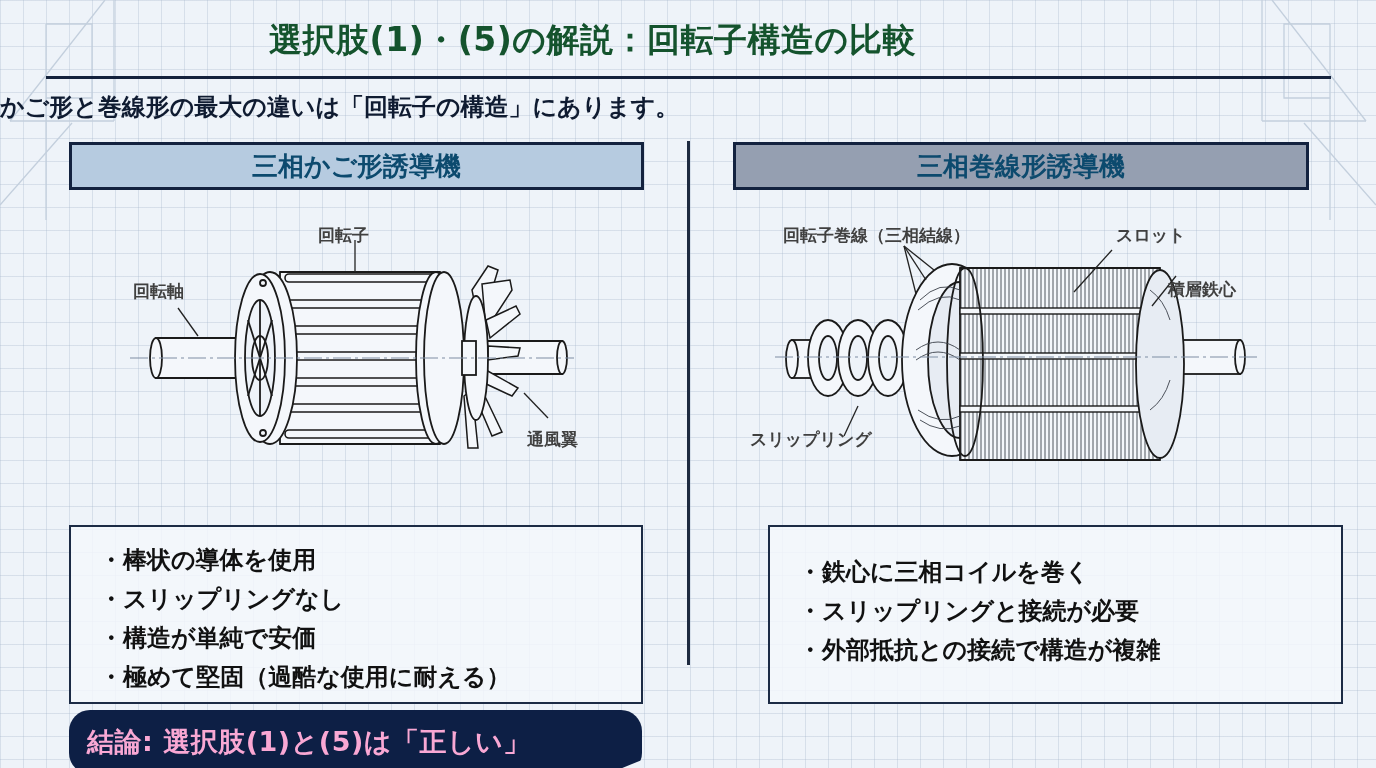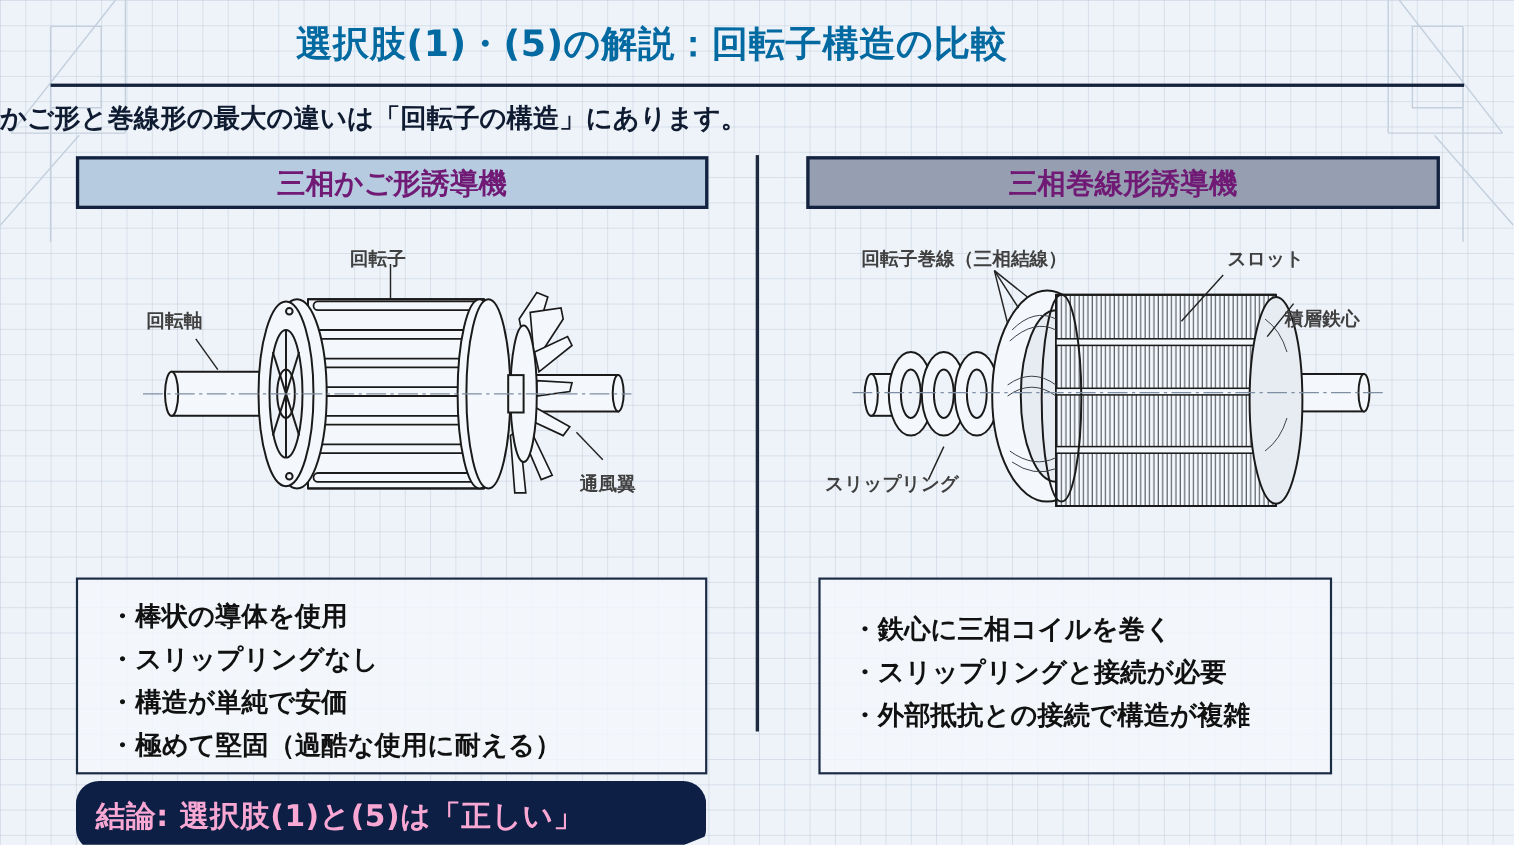--- a/index.html
+++ b/index.html
@@ -9,49 +9,49 @@
     background-image:
       linear-gradient(to right, rgba(170,186,206,0.35) 1px, transparent 1px),
       linear-gradient(to bottom, rgba(170,186,206,0.35) 1px, transparent 1px);
     background-size: 23px 23px;
     font-family: "DejaVu Sans", "Liberation Sans", sans-serif;
     color: #0f1d33;
   }
   .deco { position: absolute; pointer-events: none; }
   .title {
     position: absolute; left: 0; top: 18px; width: 1185px; text-align: center;
-    font-size: 33px; font-weight: bold; color: #0369a1; letter-spacing: 0.5px;
+    font-size: 33px; font-weight: bold; color: #14532d; letter-spacing: 0.5px;
   }
   .title-rule {
     position: absolute; left: 46px; top: 76px; width: 1285px; height: 3px; background: #14223c;
   }
   .subtitle {
     position: absolute; left: 0; top: 91px; width: 1376px; 
     font-size: 24px; font-weight: bold; color: #0f1b31;
   }
   .section-header {
     position: absolute; top: 142px; height: 48px; box-sizing: border-box;
     border: 3px solid #13223f; display: flex; align-items: center; justify-content: center;
-    font-size: 26px; font-weight: bold; color: #701a75;
+    font-size: 26px; font-weight: bold; color: #0c4a6e;
   }
   .hdr-left { left: 69px; width: 575px; background: #b6cbe0; }
   .hdr-right { left: 733px; width: 576px; background: #959fb1; }
   .divider {
     position: absolute; left: 687px; top: 141px; width: 3px; height: 524px; background: #1d2a40;
   }
   .diagram { position: absolute; }
   .diag-label {
     position: absolute; font-size: 17px; font-weight: bold; color: #404040; white-space: nowrap;
   }
   .bullets {
     position: absolute; box-sizing: border-box; border: 2px solid #1c2b45;
     background: rgba(243,247,252,0.85); padding-left: 28px; margin-top: 38px;
   }
   .bul-left { left: 69px; top: 487px; width: 574px; height: 179px; padding-top: 14px; }
-  .bul-right { left: 744px; top: 487px; width: 467px; height: 179px; padding-top: 26px; }
+  .bul-right { left: 768px; top: 487px; width: 575px; height: 179px; padding-top: 26px; }
   .bullet-item {
     font-size: 24px; font-weight: bold; line-height: 39px; color: #111; white-space: nowrap;
   }
   .bullet-item::before { content: "・"; }
   .conclusion {
     position: absolute; left: 69px; top: 710px; width: 573px; height: 64px;
     background: #0d1f45; box-sizing: border-box; padding-left: 18px;
     display: flex; align-items: center;
     clip-path: polygon(0 0, 100% 0, 100% 78%, 94% 100%, 0 100%);
     font-size: 27px; font-weight: bold; color: #f9a8d4; letter-spacing: 0.5px; border-radius: 21px;

